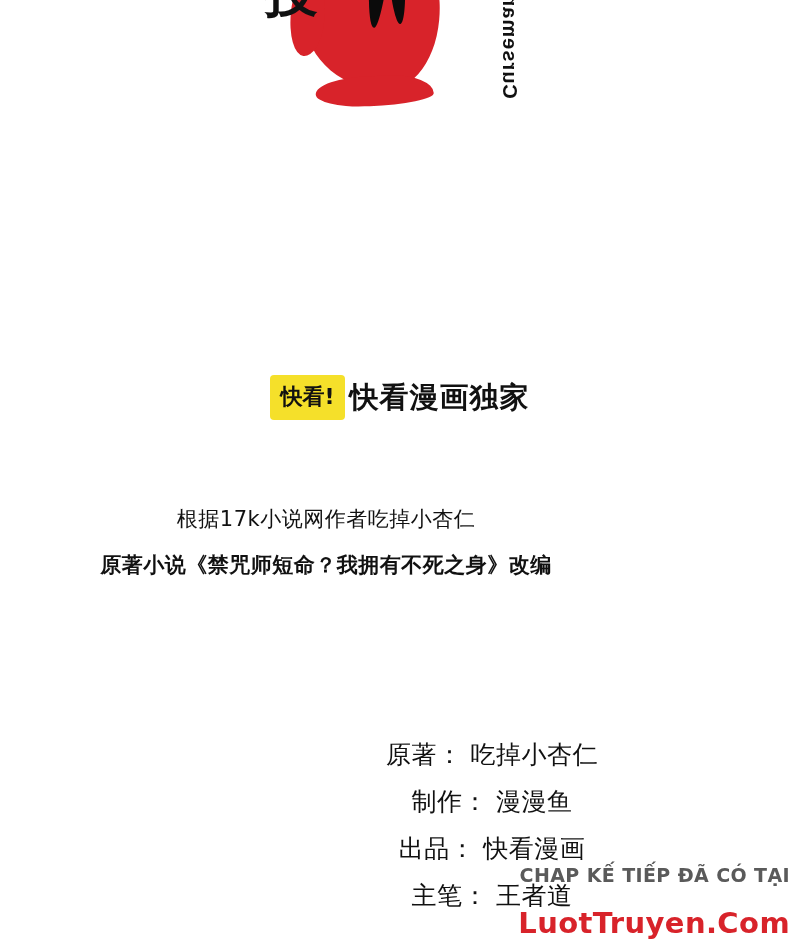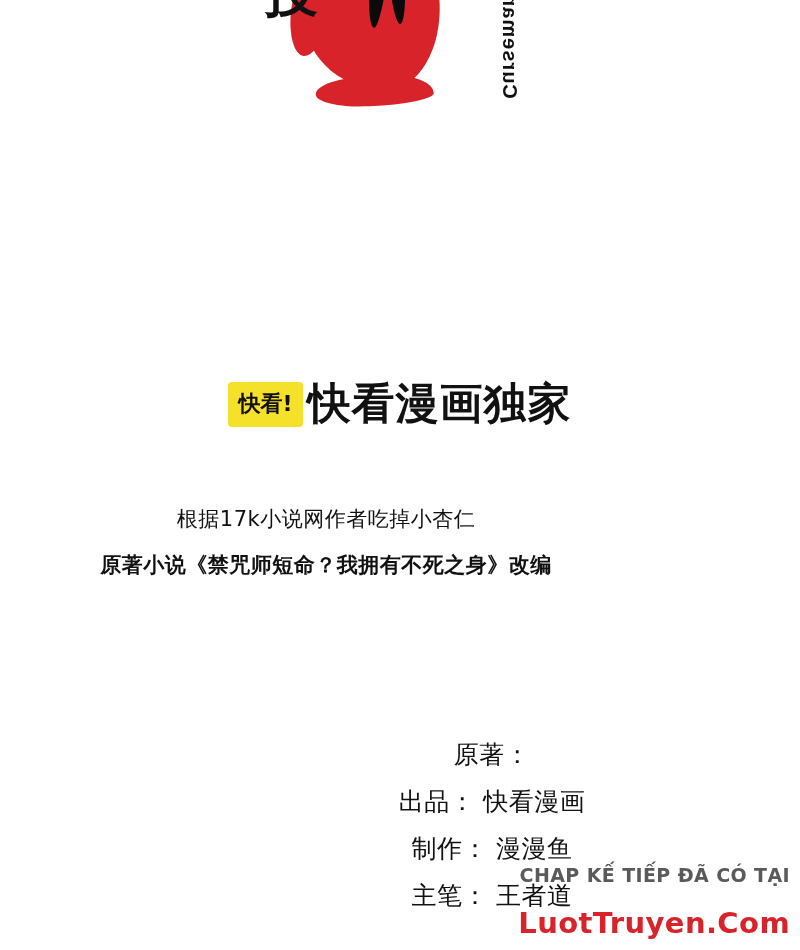--- a/index.html
+++ b/index.html
@@ -114,21 +114,21 @@
     background: #f5e02a;
     color: #111111;
     font-weight: bold;
     font-size: 22px;
     line-height: 1;
     padding: 11px 10px 12px 10px;
     border-radius: 4px;
     font-family: "DejaVu Sans", "Liberation Sans", sans-serif;
   }
   .badge-text {
-    font-size: 43px;
+    font-size: 29px;
     font-weight: bold;
     letter-spacing: 1px;
     color: #111111;
     font-family: "DejaVu Sans", "Liberation Sans", sans-serif;
   }
 
   
   .source-block {
     position: absolute;
     top: 505px;
@@ -207,28 +207,29 @@
 </div>
 
 <div class="source-block">
   <div class="source-line">根据17k小说网作者吃掉小杏仁</div>
   <div class="source-line">原著小说《禁咒师短命？我拥有不死之身》改编</div>
 </div>
 
 <div class="credits">
   <div class="credit-row">
     <span class="credit-role">原著：</span>
+    <span class="credit-value">吃掉小杏仁</span>
+  </div>
+  <div class="credit-row">
+    <span class="credit-role">制作：</span>
+    <span class="credit-value">漫漫鱼</span>
   </div>
   <div class="credit-row">
     <span class="credit-role">出品：</span>
     <span class="credit-value">快看漫画</span>
-  </div>
-  <div class="credit-row">
-    <span class="credit-role">制作：</span>
-    <span class="credit-value">漫漫鱼</span>
   </div>
   <div class="credit-row">
     <span class="credit-role">主笔：</span>
     <span class="credit-value">王者道</span>
   </div>
 </div>
 
 <div class="watermark">
   <div class="wm-top">CHAP KẾ TIẾP ĐÃ CÓ TẠI</div>
   <div class="wm-bottom">LuotTruyen.Com</div>

